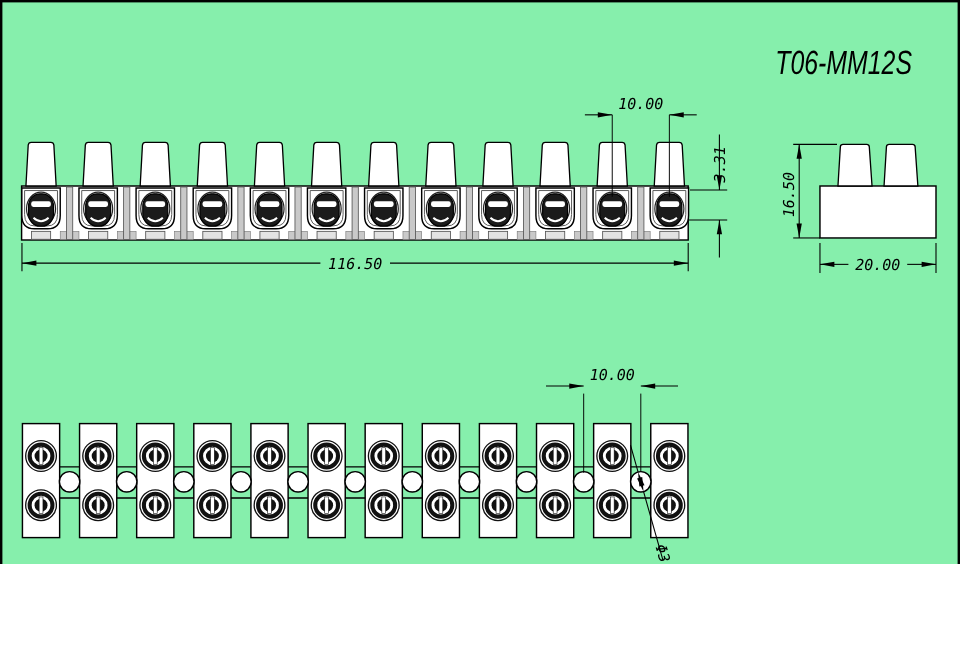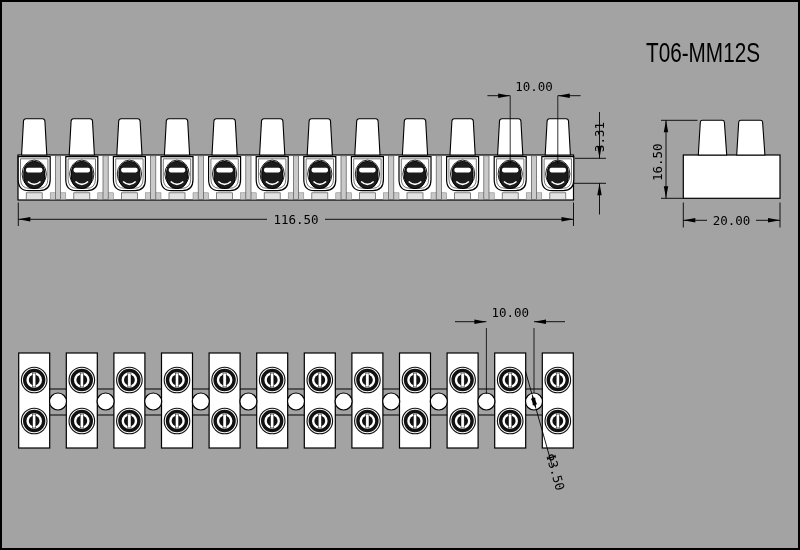--- a/index.html
+++ b/index.html
@@ -1,17 +1,17 @@
 <!DOCTYPE html>
 <html><head>
 <meta charset="utf-8">
 <style>
   html,body{margin:0;padding:0;background:#ffffff;}
-  .sheet{position:relative;width:800px;height:550px;background:#a3a3a3;overflow:hidden;
-         font-family:"DejaVu Sans Mono", monospace;}
+  .sheet{position:relative;width:800px;height:470px;background:#86efac;overflow:hidden;
+         font-family:"DejaVu Sans Mono", monospace;font-style:italic;}
   svg{display:block;}
   text.dim{font-family:"DejaVu Sans Mono", monospace;font-size:12.5px;fill:#000;}
   text.ttl{font-family:"Liberation Sans", sans-serif;font-size:28px;fill:#000;}
 </style>
 </head>
 <body>
 
 <div class="sheet">
 <svg width="800" height="550" viewBox="0 0 800 550">
 

